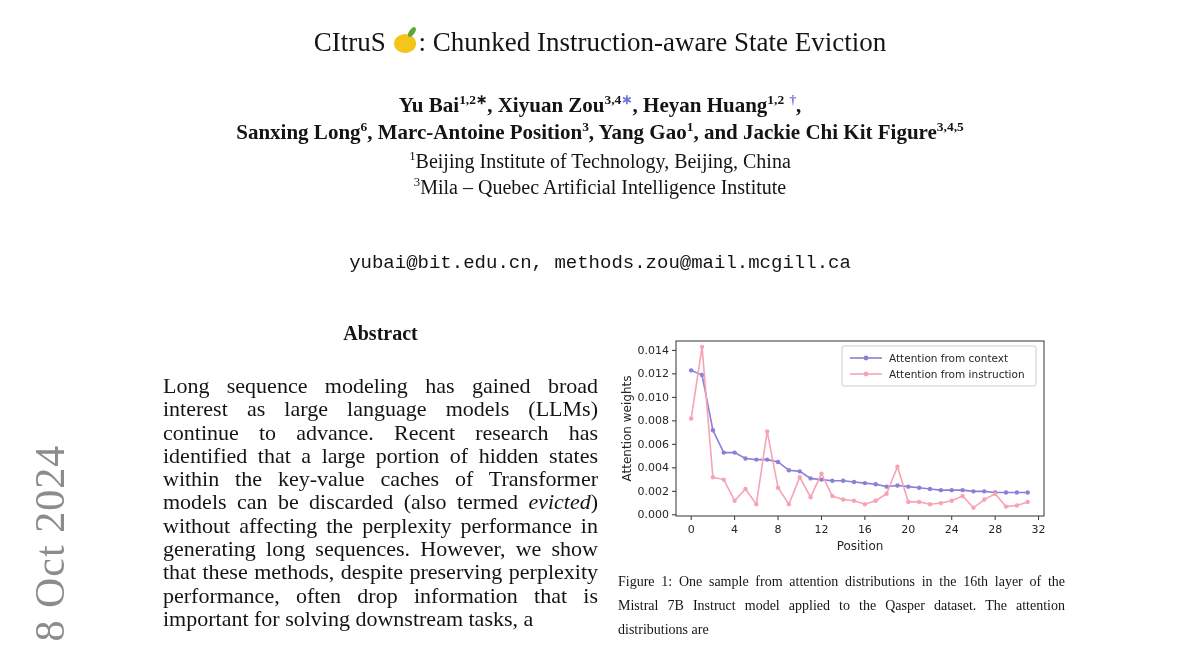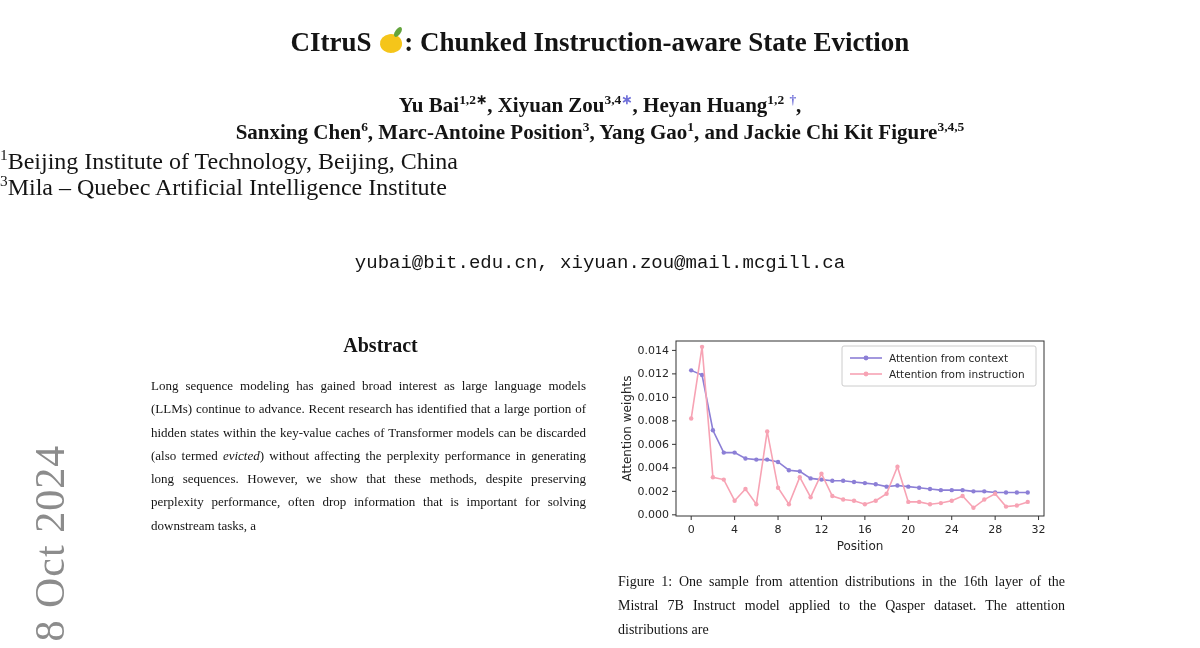--- a/index.html
+++ b/index.html
@@ -9,42 +9,42 @@
     font-family:"Liberation Serif", serif;
   }
   .abs{position:absolute;}
   
   .watermark{
     left:26px;top:668px;transform-origin:0 0;transform:rotate(-90deg);
     font-size:42px;color:var(--watermark,#8c8c8c);white-space:nowrap;
     font-family:"Liberation Serif", serif;letter-spacing:1px;
   }
   
-  .title{left:0;right:0;top:26px;text-align:center;font-weight:bold;font-size:27px;line-height:33px;}
+  .title{left:0;right:0;top:26px;text-align:center;font-weight:normal;font-size:27px;line-height:33px;}
   .lemon{
     display:inline-block;width:22px;height:19px;background:var(--lemon,#f5c51a);
     border-radius:55% 60% 50% 60%;position:relative;transform:rotate(-8deg);
     vertical-align:-2px;margin:0 2px;
   }
   .lemon::after{
     content:"";position:absolute;right:-3px;top:-4px;width:11px;height:6px;
     background:var(--leaf,#63a43c);border-radius:70% 30% 70% 30%;transform:rotate(-32deg);
   }
   .authors{left:0;right:0;top:92px;text-align:center;font-weight:bold;font-size:21px;line-height:27px;}
-  .affils{left:0;right:0;top:148px;text-align:left;font-size:24px;line-height:26px;}
+  .affils{left:0;right:0;top:148px;text-align:center;font-size:20px;line-height:26px;}
   .emails{left:0;right:0;top:252px;text-align:center;font-size:19px;
     font-family:"Liberation Mono", monospace;}
   sup{font-size:64%;vertical-align:super;line-height:0;margin-top:18px;}
   .accent{color:var(--accent,#6f6fd8);}
   .it{font-style:italic;}
   .gap{display:inline-block;width:28px;}
   
-  .abstract-heading{left:163px;width:435px;top:334px;text-align:center;font-weight:bold;font-size:20px;}
+  .abstract-heading{left:163px;width:435px;top:322px;text-align:center;font-weight:bold;font-size:20px;}
   .abstract-body{
-    left:151px;width:435px;top:374px;font-size:13px;line-height:23.3px;
+    left:163px;width:435px;top:374px;font-size:22px;line-height:23.3px;
     text-align:justify;
   }
   
   .figure{left:618px;top:320px;width:447px;}
   .caption{
     left:618px;width:447px;top:570px;font-size:14px;line-height:24px;text-align:justify;
   }
   svg text{font-family:"DejaVu Sans", sans-serif;fill:#262626;}
 </style>
 </head>
@@ -53,29 +53,29 @@
 <div class="abs watermark">] 8 Oct 2024</div>
 
 <div class="abs title">
   <div>
     <span>CItruS </span><span class="lemon"></span><span>: Chunked Instruction-aware State Eviction</span>
   </div>
 </div>
 
 <div class="abs authors">
   <div><span>Yu Bai</span><sup>1,2∗</sup><span>, Xiyuan Zou</span><sup>3,4</sup><sup class="accent">∗</sup><span>, Heyan Huang</span><sup>1,2</sup><span> </span><sup class="accent">†</sup><span>,</span></div>
-  <div><span>Sanxing Chen</span><sup>6</sup><span>, Marc-Antoine Position</span><sup>3</sup><span>, Yang Gao</span><sup>1</sup><span>, and Jackie Chi Kit Figure</span><sup>3,4,5</sup></div>
+  <div><span>Sanxing Long</span><sup>6</sup><span>, Marc-Antoine Position</span><sup>3</sup><span>, Yang Gao</span><sup>1</sup><span>, and Jackie Chi Kit Figure</span><sup>3,4,5</sup></div>
 </div>
 
 <div class="abs affils">
   <div><sup>1</sup><span>Beijing Institute of Technology, Beijing, China</span></div>
   <div><sup>3</sup><span>Mila – Quebec Artificial Intelligence Institute</span></div>
 </div>
 
-<div class="abs emails">yubai@bit.edu.cn, xiyuan.zou@mail.mcgill.ca</div>
+<div class="abs emails">yubai@bit.edu.cn, methods.zou@mail.mcgill.ca</div>
 
 <div class="abs abstract-heading">Abstract</div>
 <div class="abs abstract-body"><span>Long sequence modeling has gained broad interest as large language models (LLMs) continue to advance. Recent research has identified that a large portion of hidden states within the key-value caches of Transformer models can be discarded (also termed </span><span class="it">evicted</span><span>) without affecting the perplexity performance in generating long sequences. However, we show that these methods, despite preserving perplexity performance, often drop information that is important for solving downstream tasks, a</span></div>
 
 <div class="abs figure">
   <div id="chart"><svg width="447" height="238">
         <rect x="58" y="21" width="368" height="175" fill="#ffffff" stroke="#333333" stroke-width="1"></rect>
         <line x1="54" y1="194.8255033557047" x2="58" y2="194.8255033557047" stroke="#333333" stroke-width="1"></line>
         <text x="51" y="198.3255033557047" font-size="11" text-anchor="end">0.000</text>
         <line x1="54" y1="171.33557046979865" x2="58" y2="171.33557046979865" stroke="#333333" stroke-width="1"></line>

